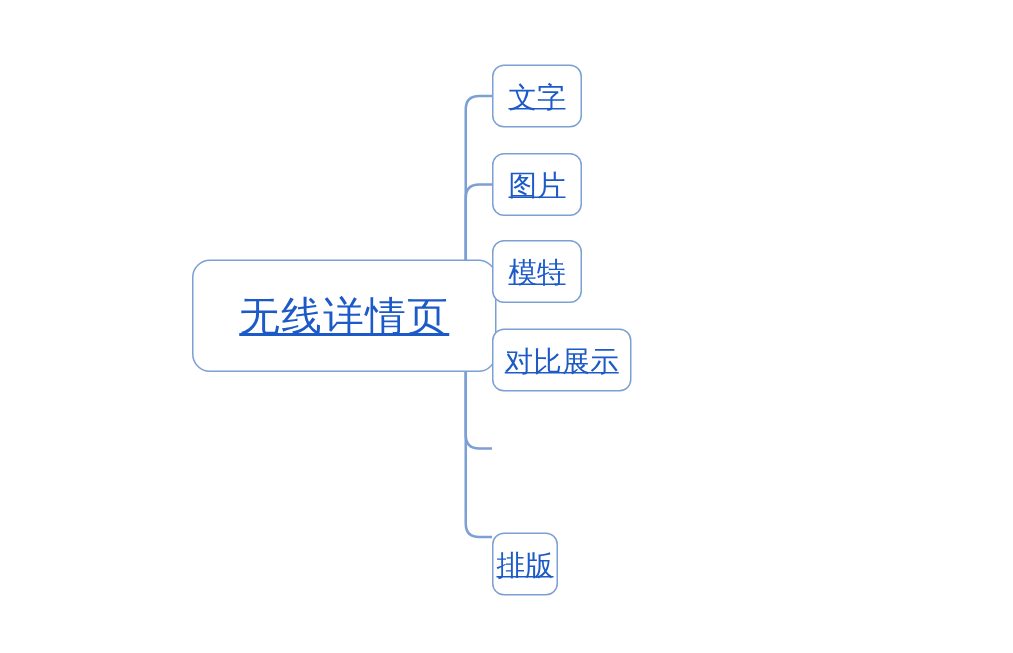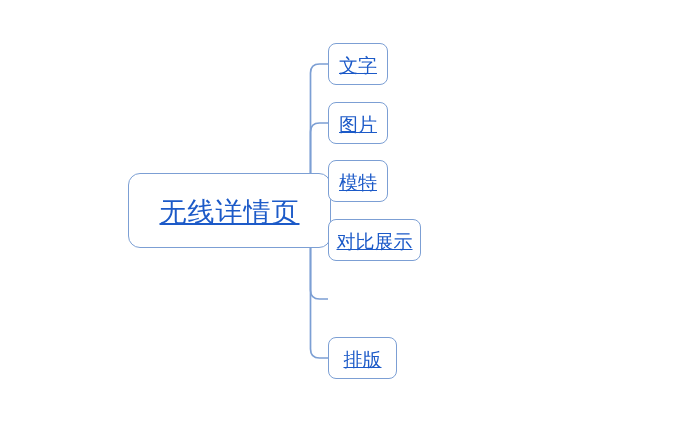--- a/index.html
+++ b/index.html
@@ -48,21 +48,21 @@
   .node-child{
     height:42px;
     border-radius:8px;
     font-size:19px;
   }
   .child-1{left:328px;top:43px;width:60px;}
   .child-2{left:328px;top:102px;width:60px;}
   .child-3{left:328px;top:160px;width:60px;}
   .child-4{left:328px;top:219px;width:93px;}
   .child-5{left:328px;top:278px;width:93px;}
-  .child-6{left:328px;top:337px;width:69px;}
+  .child-6{left:328px;top:355px;width:44px;}
   .node-label{
     white-space:nowrap;
     line-height:1;
     padding-top:2px;
   }
 </style>
 </head>
 <body>
 
 <div class="canvas">

